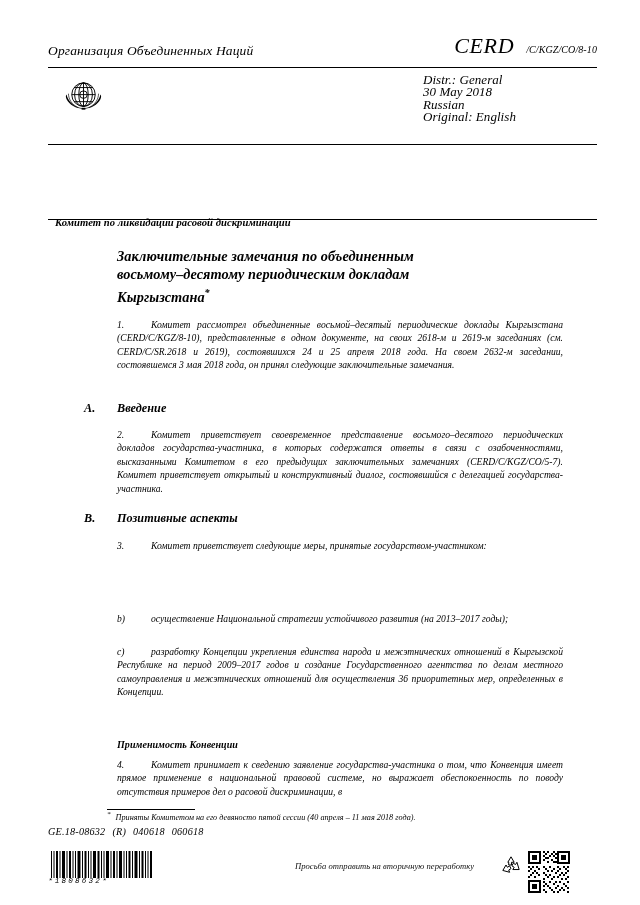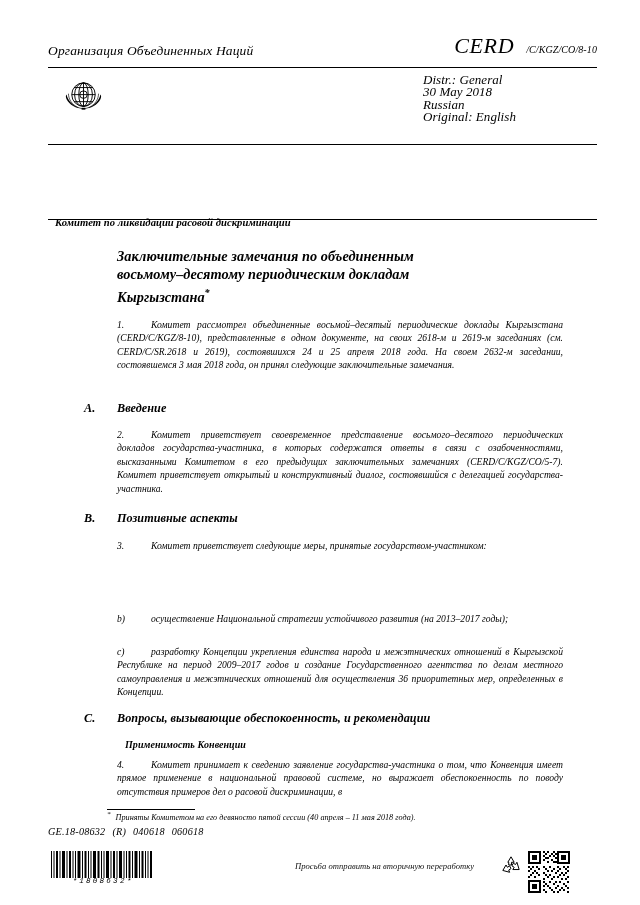--- a/index.html
+++ b/index.html
@@ -180,21 +180,21 @@
   
   #p1 { left: 117px; top: 318px; width: 446px; }
   #secA { left: 84px; top: 401px; }
   #p2 { left: 117px; top: 428px; width: 446px; }
   #secB { left: 84px; top: 511px; }
   #p3 { left: 117px; top: 539px; width: 446px; }
   #pA { left: 117px; top: 565px; width: 446px; }
   #pB { left: 117px; top: 612px; width: 446px; }
   #pC { left: 117px; top: 645px; width: 446px; }
   #secC { left: 84px; top: 711px; }
-  #subApp { left: 125px; top: 739px; }
+  #subApp { left: 117px; top: 739px; }
   #p4 { left: 117px; top: 758px; width: 446px; }
 
   
   .hr-footnote {
     position: absolute;
     left: 107px; top: 801px;
     width: 88px;
     height: 0;
     border: 0;
     border-top: 0.9px solid #000;
@@ -229,21 +229,20 @@
     width: 104px;
     height: 27px;
   }
   .barcode-digits {
     position: absolute;
     left: 48px; top: 877px;
     width: 110px;
     font-family: "Liberation Mono", "DejaVu Sans Mono", monospace;
     font-size: 7.6px;
     letter-spacing: 2.2px;
-    text-align: center;
     white-space: nowrap;
   }
 
   .recycle-note {
     position: absolute;
     left: 295px; top: 861px;
     font-size: 8.6px;
     letter-spacing: 0.02px;
     white-space: nowrap;
     color: #111;
@@ -336,23 +335,20 @@
   <div class="para" id="p3">
     <span class="num">3.</span><span>Комитет приветствует следующие меры, принятые государством-участником:</span>
   </div>
   <div class="para" id="pB">
     <span class="lbl">b)</span><span>осуществление Национальной стратегии устойчивого развития (на 2013–2017 годы);</span>
   </div>
   <div class="para" id="pC">
     <span class="lbl">c)</span><span>разработку Концепции укрепления единства народа и межэтнических отношений в Кыргызской Республике на период 2009–2017 годов и создание Государственного агентства по делам местного самоуправления и межэтнических отношений для осуществления 36 приоритетных мер, определенных в Концепции.</span>
   </div>
 
-  <div class="sec-head" id="secC">
-    <span class="sec-letter">C.</span><span>Вопросы, вызывающие обеспокоенность, и рекомендации</span>
-  </div>
   <div class="sub-head" id="subApp">Применимость Конвенции</div>
 
   <div class="para" id="p4">
     <span class="num">4.</span><span>Комитет принимает к сведению заявление государства-участника о том, что Конвенция имеет прямое применение в национальной правовой системе, но выражает обеспокоенность по поводу отсутствия примеров дел о расовой дискриминации, в</span>
   </div>
 
   <hr class="hr-footnote">
   <div class="footnote">
     <span class="fn-mark">*</span><span>Приняты Комитетом на его девяносто пятой сессии (40 апреля – 11 мая 2018 года).</span>
   </div>

